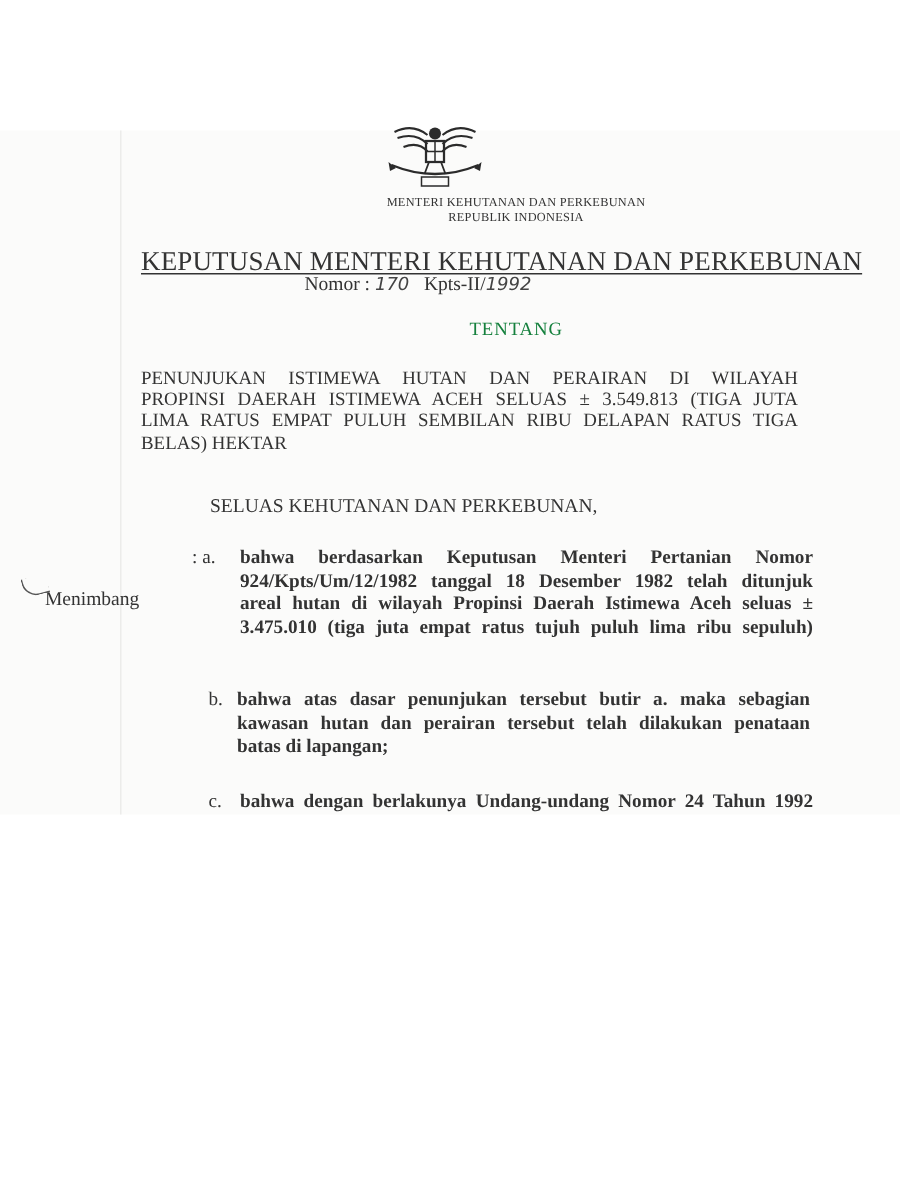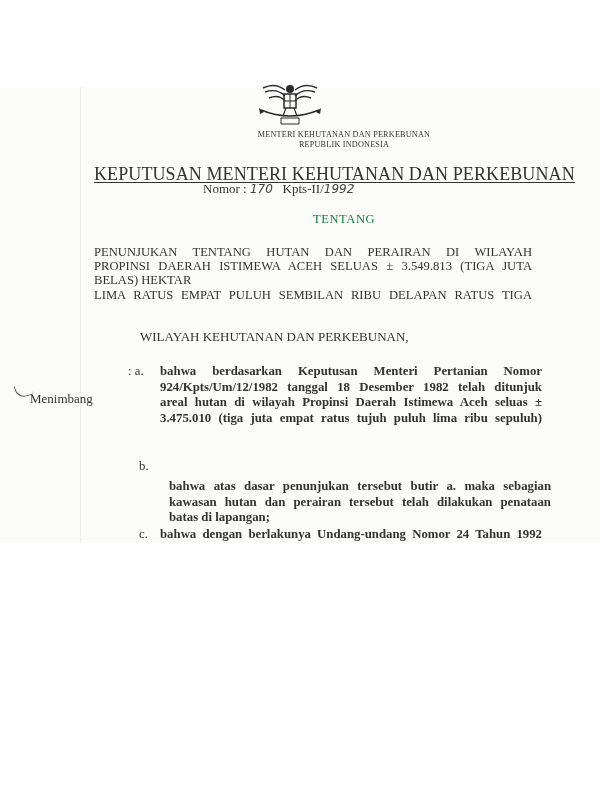--- a/index.html
+++ b/index.html
@@ -151,21 +151,21 @@
     }
     .item .body .ln {
       display: block;
       white-space: nowrap;
       text-align: justify;
       text-align-last: justify;
     }
     .item .body .ln.last { text-align-last: left; }
     .item-a { top: 364px; }
     .item-b { top: 459px; left: 139px; }
-    .item-b .body { left: 30px; margin-top: 20px; }
+    .item-b .body { left: 19px; }
     .item-c { top: 527px; left: 139px; }
     .item-c .body { left: 21px; }
     .item-a .marker { left: 0; }
   </style>
 </head>
 <body>
 
 <div class="scan"></div>
 <div class="scan-line"></div>
 
@@ -195,27 +195,27 @@
 <div class="nomor">
   <span>Nomor :</span>
   <span class="hand">170</span>
   &nbsp;
   <span>Kpts-II/</span><span class="hand">1992</span>
 </div>
 
 <div class="tentang">TENTANG</div>
 
 <div class="subject">
-  <span class="subject-line">PENUNJUKAN TENTANG HUTAN DAN PERAIRAN DI WILAYAH</span>
+  <span class="subject-line">PENUNJUKAN ISTIMEWA HUTAN DAN PERAIRAN DI WILAYAH</span>
   <span class="subject-line">PROPINSI DAERAH ISTIMEWA ACEH SELUAS ± 3.549.813 (TIGA JUTA</span>
+  <span class="subject-line">LIMA RATUS EMPAT PULUH SEMBILAN RIBU DELAPAN RATUS TIGA</span>
   <span class="subject-line last">BELAS) HEKTAR</span>
-  <span class="subject-line">LIMA RATUS EMPAT PULUH SEMBILAN RIBU DELAPAN RATUS TIGA</span>
-</div>
-
-<div class="minister">WILAYAH KEHUTANAN DAN PERKEBUNAN,</div>
+</div>
+
+<div class="minister">SELUAS KEHUTANAN DAN PERKEBUNAN,</div>
 
 <div class="considering-label">Menimbang</div>
 <div class="scribble"></div>
 
 <div class="item item-a">
   <span class="marker">: a.</span>
   <div class="body">
     <span class="ln">bahwa berdasarkan Keputusan Menteri Pertanian Nomor</span>
     <span class="ln">924/Kpts/Um/12/1982 tanggal 18 Desember 1982 telah ditunjuk</span>
     <span class="ln">areal hutan di wilayah Propinsi Daerah Istimewa Aceh seluas ±</span>

